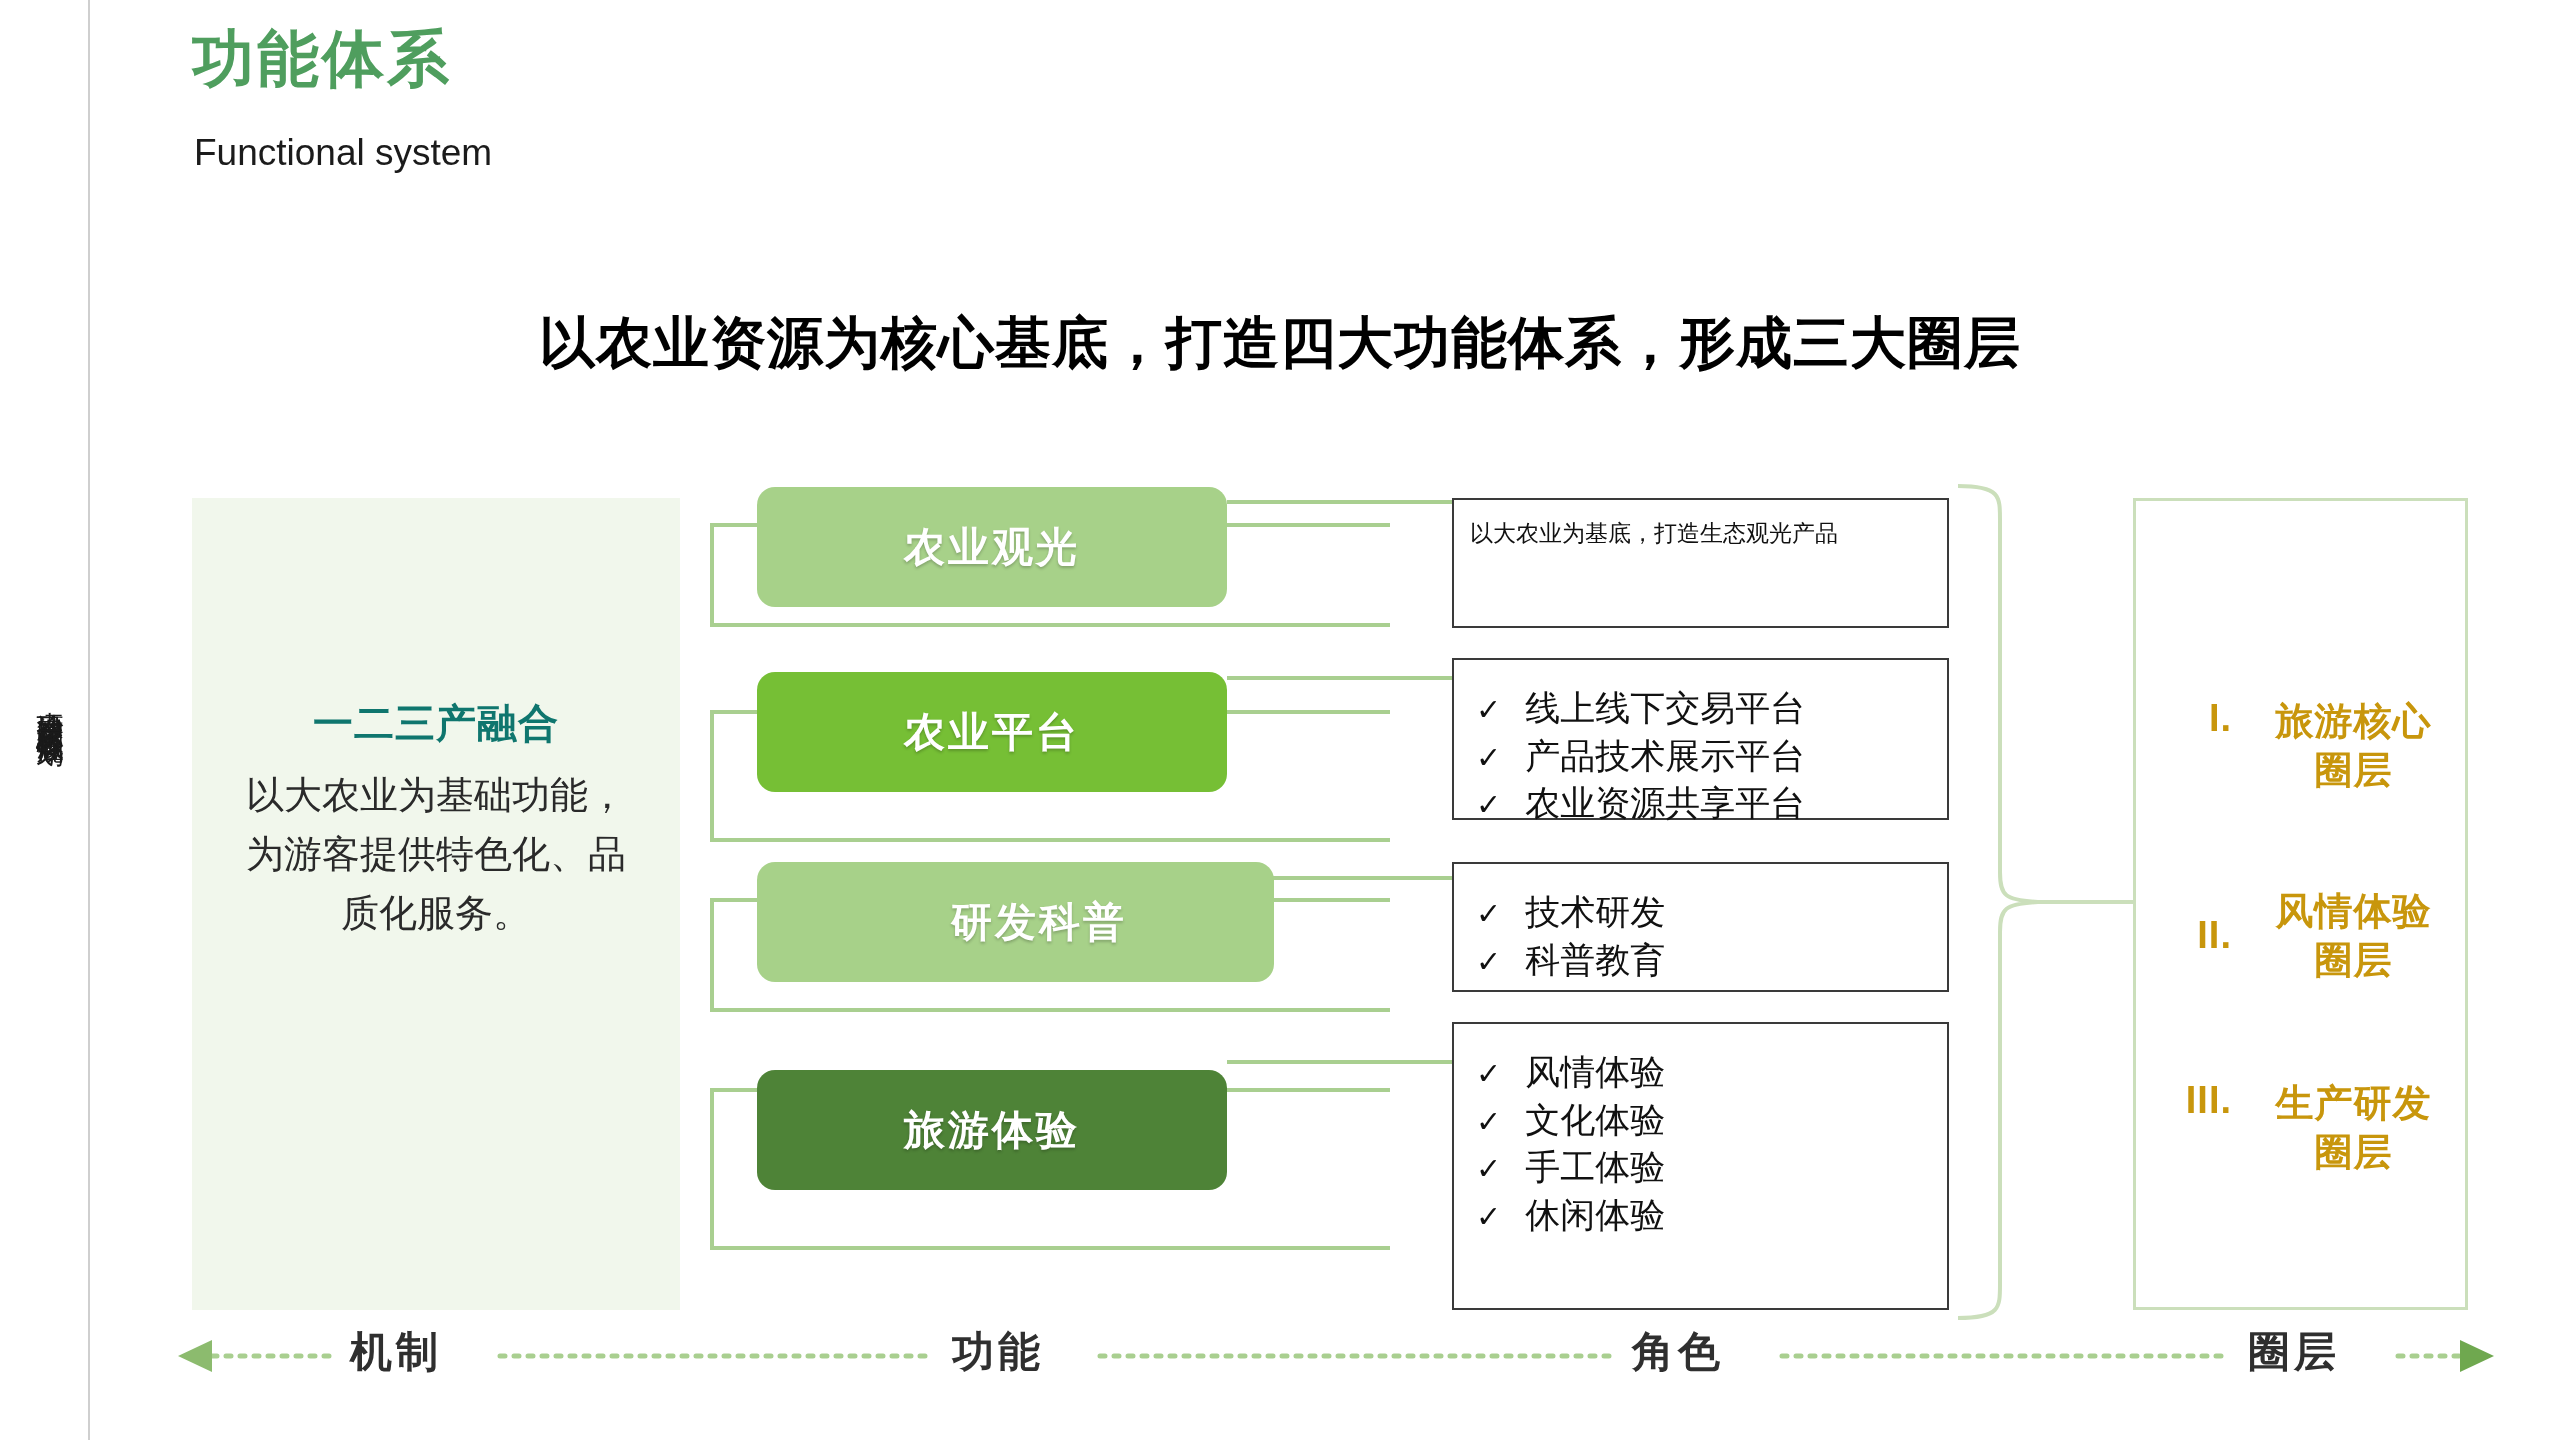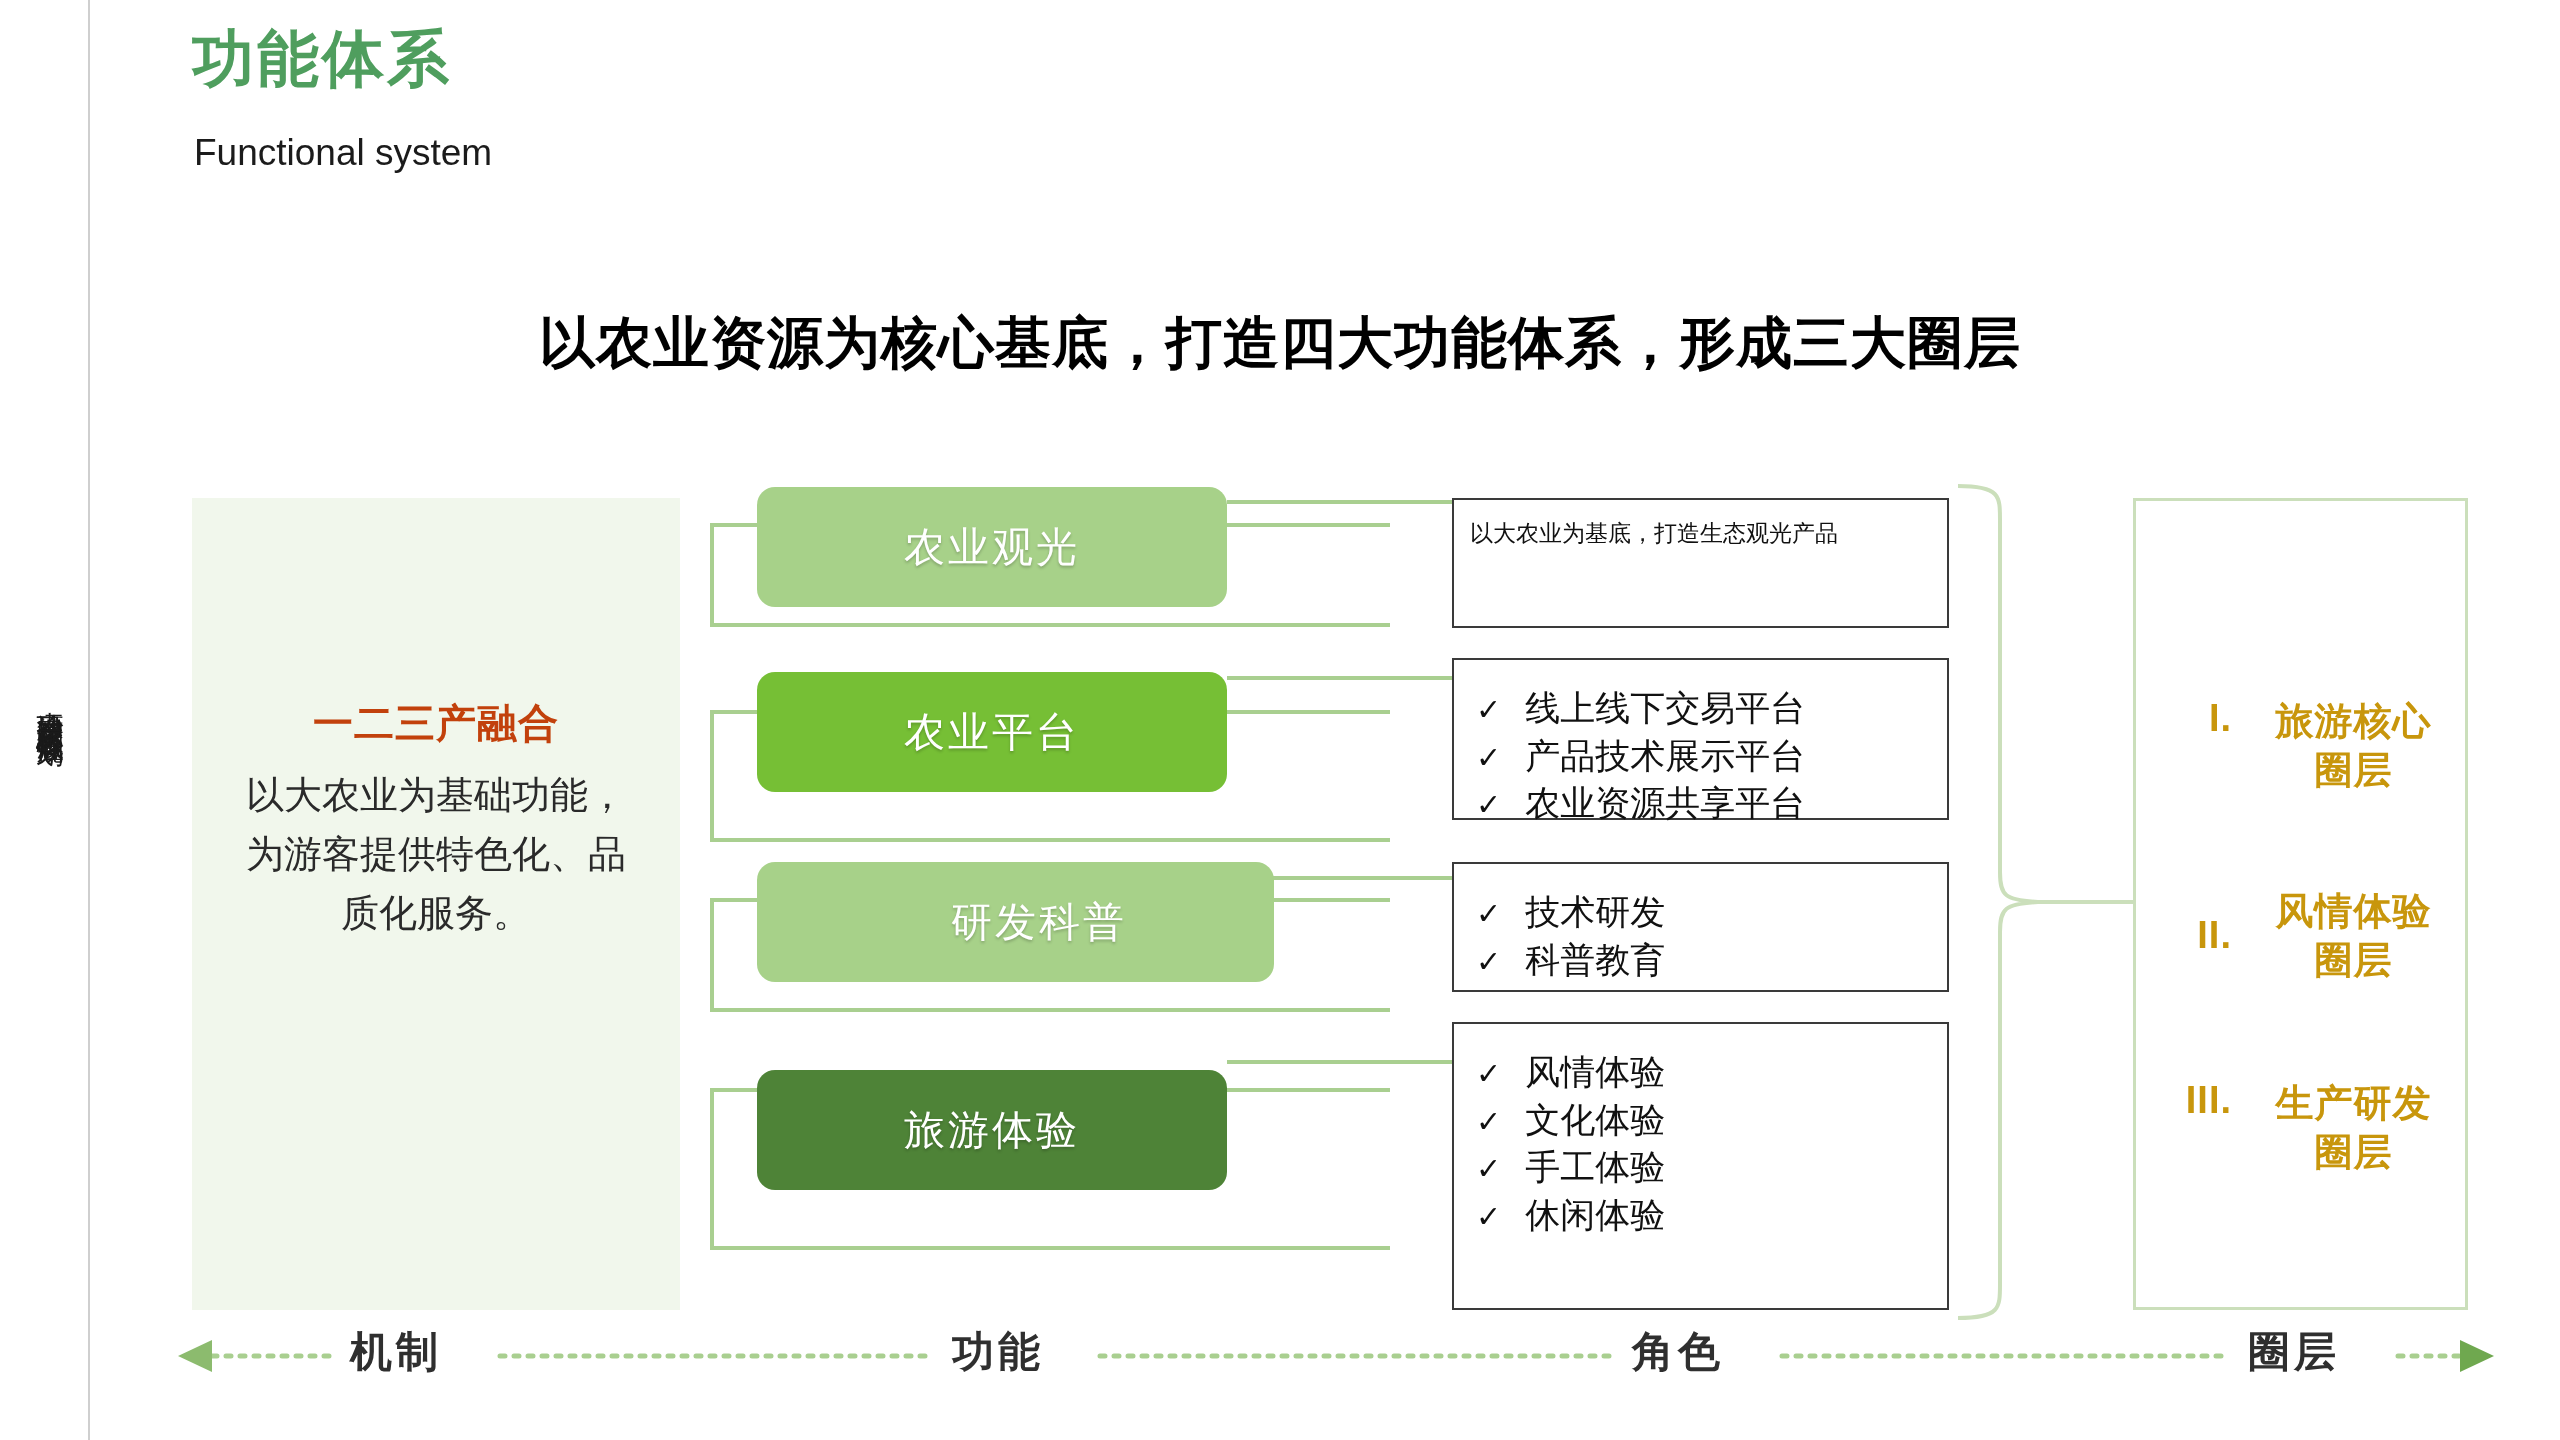--- a/index.html
+++ b/index.html
@@ -41,32 +41,32 @@
   #diagram{position:absolute;left:0;top:0;width:2560px;height:1440px;}
   #wires{position:absolute;left:0;top:0;width:2560px;height:1440px;}
 
   
   #mechanism-panel{
     position:absolute;left:192px;top:498px;width:488px;height:812px;
     background:#f1f7ec;
   }
   #mechanism-title{
     position:absolute;left:0;top:198px;width:488px;text-align:center;
-    font-size:40px;font-weight:bold;color:#c2410c;letter-spacing:1px;
+    font-size:40px;font-weight:bold;color:#0f766e;letter-spacing:1px;
   }
   #mechanism-body{
     position:absolute;left:54px;top:268px;width:380px;text-align:center;
     font-size:38px;line-height:1.55;color:#2a2a2a;
   }
 
   
   .fn-box{
     position:absolute;left:757px;width:470px;height:120px;
     border-radius:18px;display:flex;align-items:center;justify-content:center;
-    color:#ffffff;font-size:41px;font-weight:normal;letter-spacing:3px;
+    color:#ffffff;font-size:41px;font-weight:bold;letter-spacing:3px;
     text-shadow:0 2px 3px rgba(0,0,0,.22);
   }
   #fn-0{top:487px;background:#a7d189;}
   #fn-1{top:672px;background:#76bf35;}
   #fn-2{top:862px;background:#a7d189;padding-left:47px;}
   #fn-3{top:1070px;background:#4e8337;}
 
   
   .role-box{
     position:absolute;left:1452px;width:497px;

